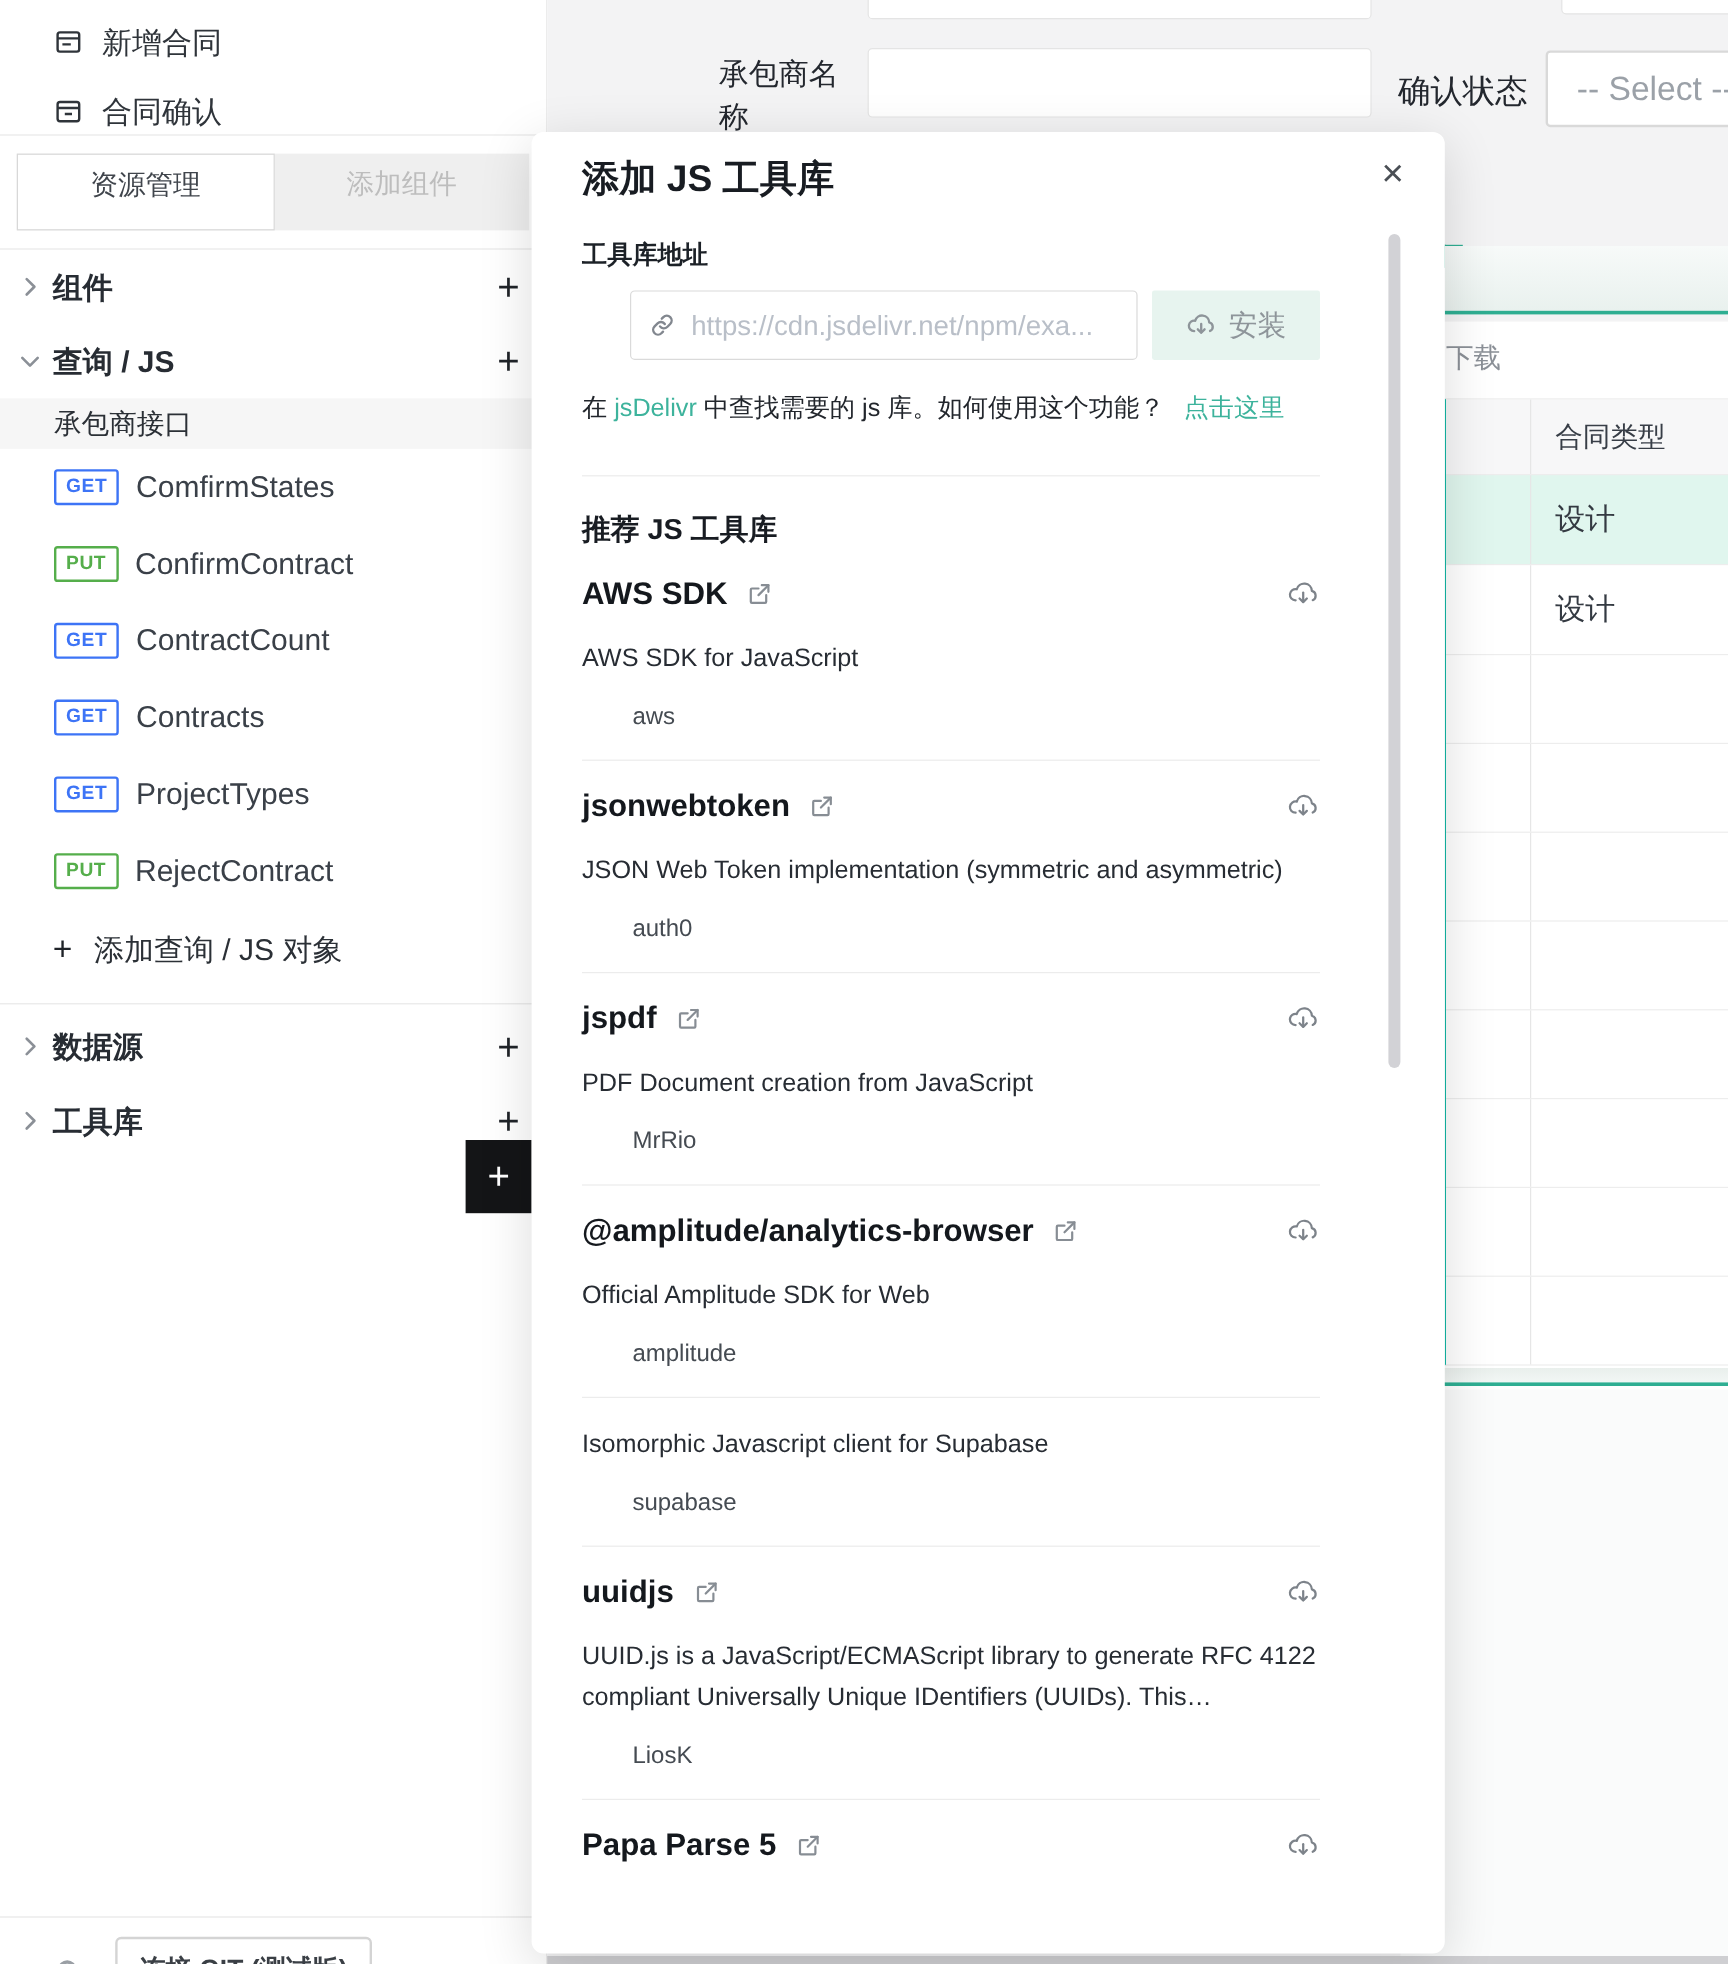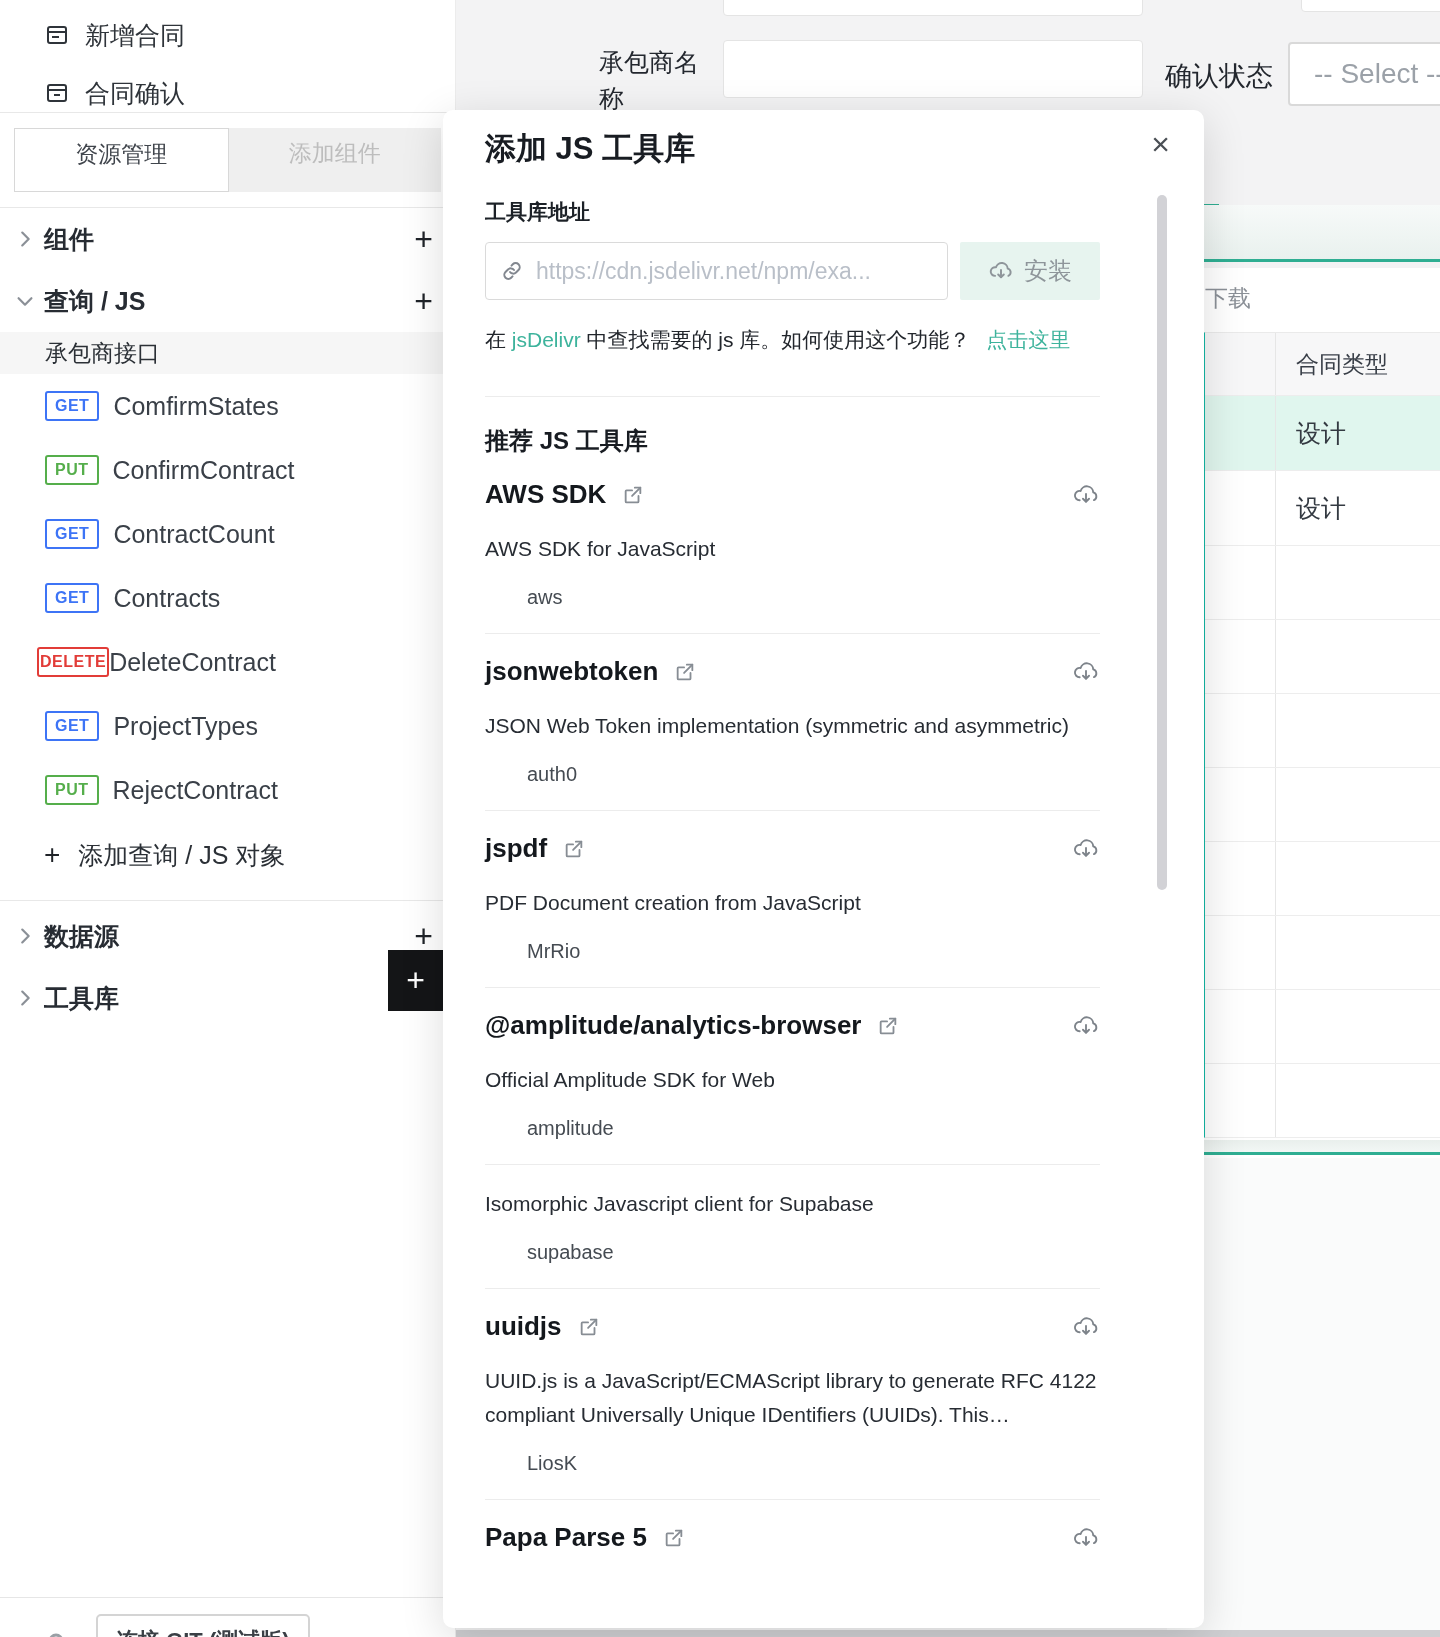--- a/index.html
+++ b/index.html
@@ -70,21 +70,21 @@
   .below-band { position:absolute; left:711px; top:1158px; right:0; bottom:0; background:#fafbfb; }
   .bottom-strip { position:absolute; left:0; right:0; top:1630px; height:7px; background:#cfcfd2; }
 
   
   .modal { position:absolute; left:443px; top:110px; width:761px; height:1518px; background:#fff;
     border-radius:10px; box-shadow:0 10px 44px rgba(0,0,0,.14); overflow:hidden; z-index:10; }
   .modal-body { padding:0 104px 0 42px; }
   .m-close { position:absolute; top:18px; right:34px; font-size:32px; color:#4a4f55; line-height:1; cursor:default; }
   .m-title { margin-top:18px; font-size:31px; font-weight:700; color:#181c22; }
   .m-url-label { margin-top:28px; font-size:21px; font-weight:700; color:#1c2127; }
-  .m-input-row { margin-top:16px; display:flex; height:58px; }
+  .m-input-row { margin-top:16px; display:flex; height:58px;margin-left:40px; }
   .m-url-input { flex:1; border:1px solid #dadada; border-radius:4px; display:flex; align-items:center; padding:0 14px; gap:12px; background:#fff; }
   .m-url-input .ph { font-size:23px; color:#b9bfc8; white-space:nowrap; overflow:hidden; }
   .link-icon { color:#82878f; flex:none; }
   .m-install { width:140px; margin-left:12px; background:#e7f4ef; border-radius:2px; display:flex; align-items:center; justify-content:center; gap:10px;
     color:#8e959a; font-size:24px; }
   .m-help { margin-top:26px; font-size:21px; color:#22262c; }
   .tlink { color:#3db39c; }
   .gap-link { margin-left:16px; }
   .m-div { margin-top:42px; border-top:1px solid #ececec; }
   .m-rec-title { margin-top:28px; font-size:24px; font-weight:700; color:#181c22; }
@@ -163,24 +163,20 @@
   </div>
   <div class="api-row">
     <span class="badge m-get">GET</span>
     <span class="api-name">ContractCount</span>
   </div>
   <div class="api-row">
     <span class="badge m-get">GET</span>
     <span class="api-name">Contracts</span>
   </div>
   <div class="api-row">
-    <span class="badge m-delete">DELETE</span>
-    <span class="api-name">DeleteContract</span>
-  </div>
-  <div class="api-row">
     <span class="badge m-get">GET</span>
     <span class="api-name">ProjectTypes</span>
   </div>
   <div class="api-row">
     <span class="badge m-put">PUT</span>
     <span class="api-name">RejectContract</span>
   </div>
 
   <div class="add-query-row">
     <span class="plus-sm">+</span>

